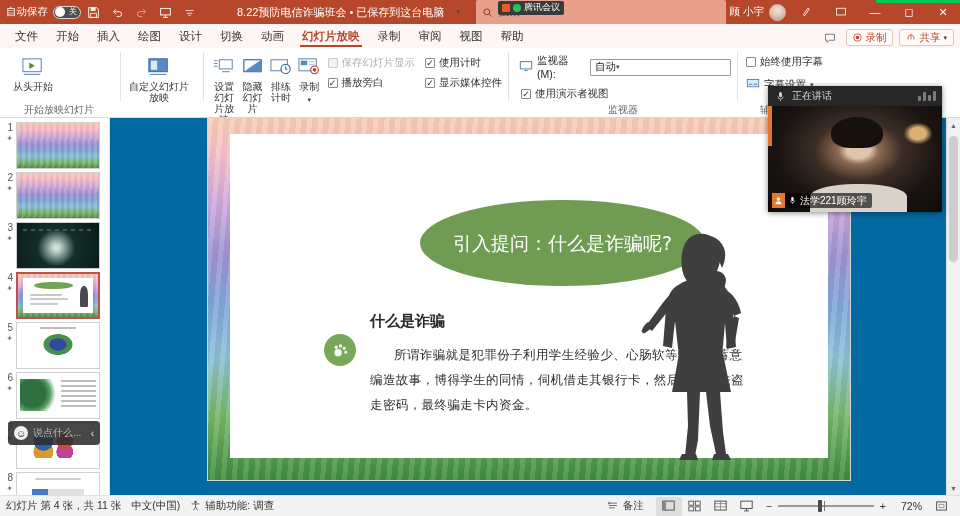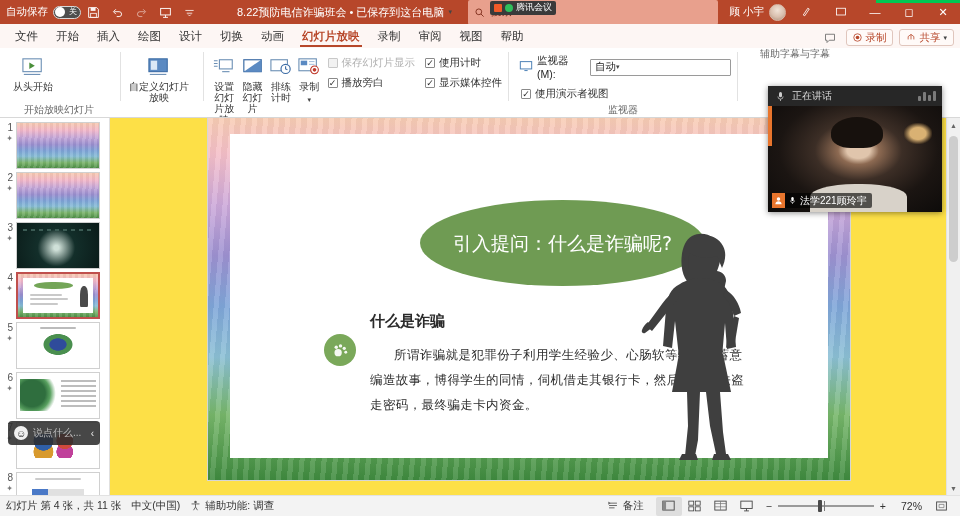--- a/index.html
+++ b/index.html
@@ -26,21 +26,21 @@
   }
   .toggle .knob{ position:absolute; left:1px; top:0.5px; width:10px;height:10px;border-radius:50%;background:#fff;}
   .toggle .on{ position:absolute; right:3px; top:-1px; font-size:8px; color:#fff;}
   .tb-icon{
     width:24px;height:22px;display:flex;align-items:center;justify-content:center;
     opacity:.95; color:#fff;
   }
   .tb-icon svg{ display:block; }
   .tb-title{
     flex:0 0 auto; margin-left:36px; font-size:11px; color:#fff; white-space:nowrap;
-    display:flex; align-items:center; gap:4px;
+    display:flex; align-items:center; gap:12px;
   }
   .searchwrap{
     margin-left:16px; position:relative; width:250px; height:25px;
     background:#e8a08d; border-radius:2px; display:flex; align-items:center; padding-left:6px;
     color:#6a2314; font-size:10.5px;
   }
   .searchwrap .mag{ margin-right:6px; display:flex; }
   .tipbadge{
     position:absolute; left:22px; top:1px; height:14px; background:#3a3a3a;
     color:#fff; font-size:9px; display:flex; align-items:center; gap:3px;
@@ -162,21 +162,21 @@
     background:rgba(45,45,45,.88); border-radius:4px; display:flex; align-items:center;
     padding:0 6px; gap:5px; color:#ddd; font-size:10px;
   }
   .floatpill .emoji{ width:14px;height:14px;border-radius:50%;background:#f0f0f0;color:#333;
     display:flex;align-items:center;justify-content:center;font-size:10px;}
   .floatpill .ph{ flex:1; color:#bdbdbd; font-size:10px; overflow:hidden; white-space:nowrap; }
   .floatpill .chev{ font-size:10px; color:#eee; }
 
   
   .stage{
-    position:absolute; left:110px; top:118px; right:14px; bottom:21px; background:#fde047;
+    position:absolute; left:110px; top:118px; right:14px; bottom:21px; background:#0369a1;
   }
   .slide{
     position:absolute; left:98px; top:0px; width:642px; height:362px;
     background:#fff; box-shadow:0 0 0 1px #d6d6d6;
     overflow:hidden;
   }
   .slide-bg{
     position:absolute; inset:0;
     background:
       linear-gradient(180deg,#f8cdb4 0%,#f5bfc9 10%,#cda9da 24%,#9e92d2 38%,#7fa6d9 52%,#8cc0d5 66%,#77b76a 82%,#3f8b3f 100%);
@@ -530,20 +530,36 @@
           <span class="box"></span>
           <span>使用演示者视图</span>
         </div>
       </div>
       <div class="glabel">监视器</div>
     </div>
 
     <div class="rsep"></div>
 
     <div class="rgroup" style="width:110px">
+      <div class="items" style="flex-direction:column; gap:7px; padding-top:6px; padding-left:2px;">
+        <div class="chk">
+          <span class="box"></span>
+          <span>始终使用字幕</span>
+        </div>
+        <div class="monitorrow">
+          <span>
+            <svg width="14" height="13" viewBox="0 0 16 16">
+                <rect x="1" y="3" width="14" height="9" fill="#dbe8f6" stroke="#4a7fb5" stroke-width="1.1"></rect>
+                <path d="M3 9h4M9 9h4" stroke="#4a7fb5" stroke-width="1.3"></path>
+              </svg>
+          </span>
+          <span>字幕设置</span>
+          <span class="caret">▾</span>
+        </div>
+      </div>
       <div class="glabel">辅助字幕与字幕</div>
     </div>
 
   </div>
 
   <div class="thumbpanel">
 
     <div class="thumbrow">
       <div class="tnum">
         <span>1</span>

